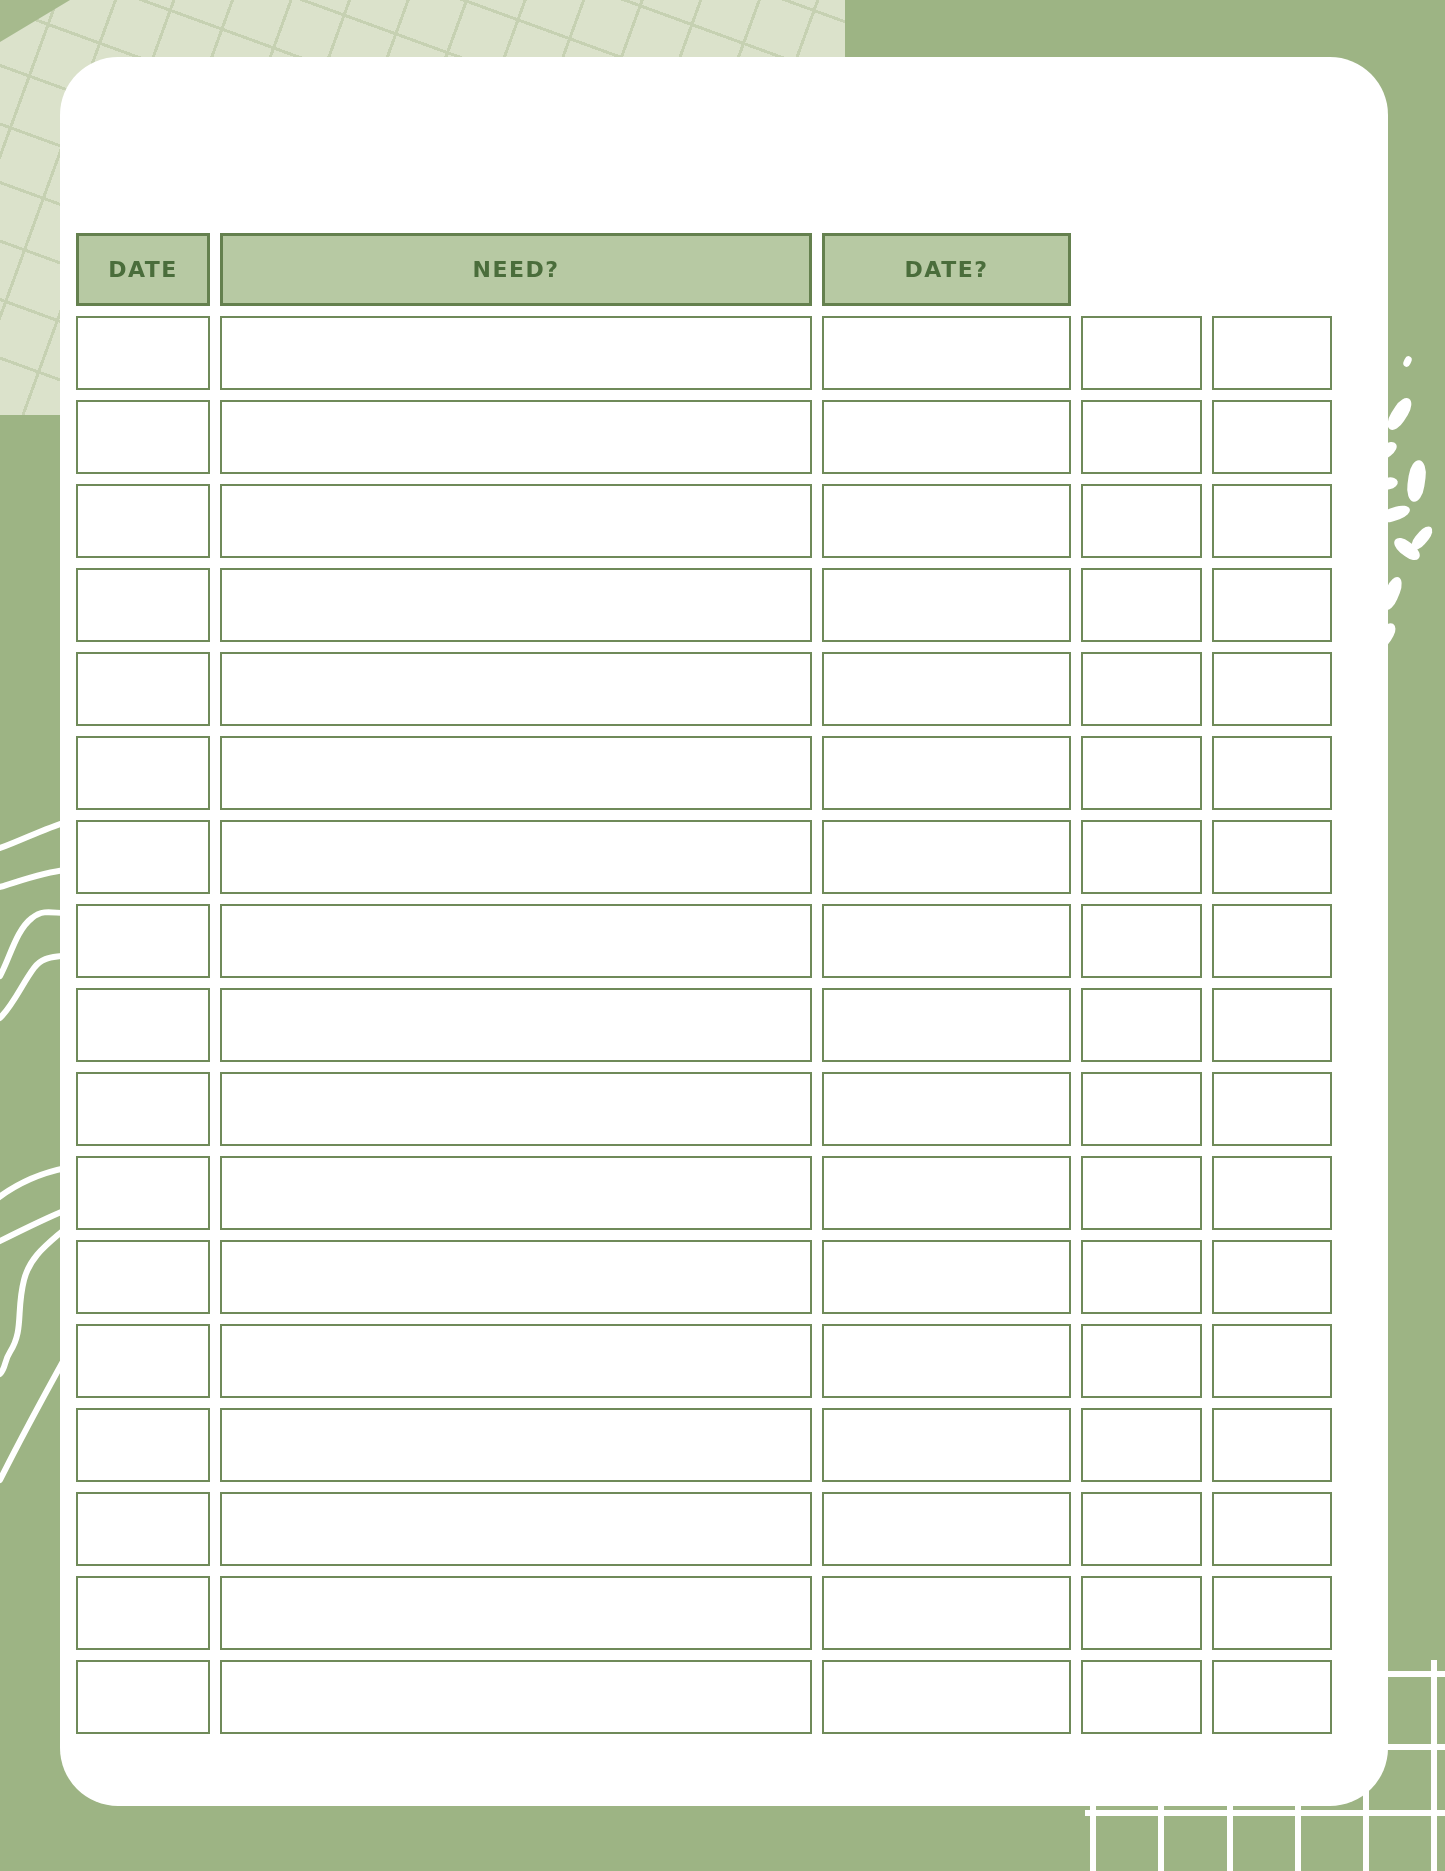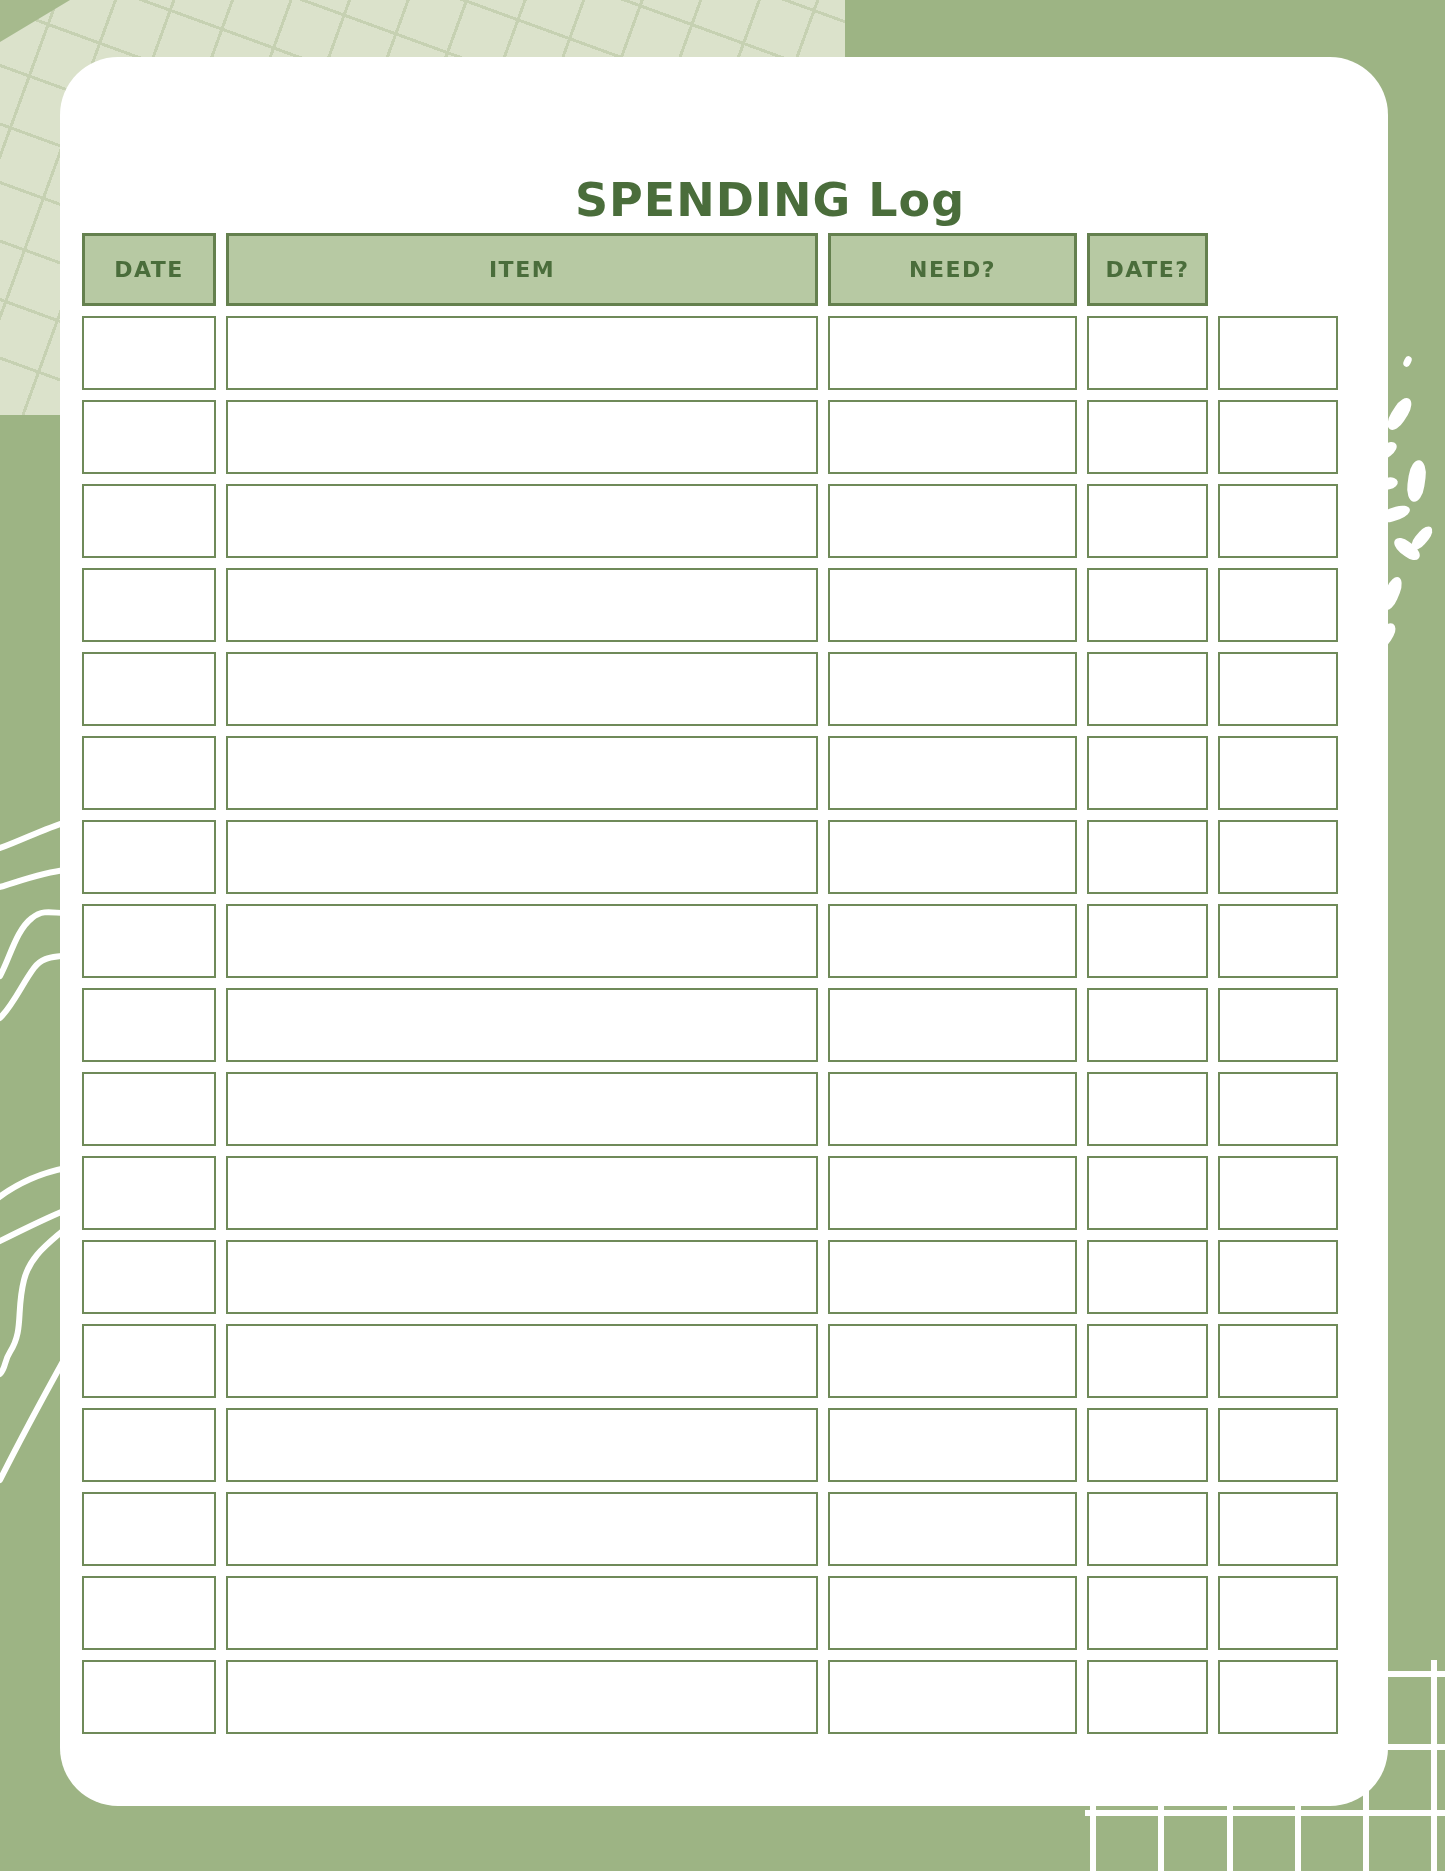--- a/index.html
+++ b/index.html
@@ -50,21 +50,21 @@
     position:absolute;left:60px;top:57px;width:1328px;height:1749px;z-index:2;
     background:var(--card-white);border-radius:58px;
   }
   .title{
     position:absolute;left:82px;top:116px;width:1256px;
     text-align:center;font-size:46px;font-weight:700;letter-spacing:1px;
     color:var(--text-green);
   }
 
   
-  .table{position:absolute;left:22px;top:176px;width:1256px;display:flex;flex-direction:column;row-gap:10px;}
+  .table{position:absolute;left:16px;top:176px;width:1256px;display:flex;flex-direction:column;row-gap:10px;}
   .tr{display:grid;grid-template-columns:134px 592px 249px 121px 120px;column-gap:10px;}
   .th{
     height:73px;background:var(--header-fill);border:3px solid var(--header-border);
     display:flex;align-items:center;justify-content:center;
     color:var(--text-green);font-size:22px;font-weight:700;letter-spacing:1.5px;
   }
   .td{
     height:74px;background:var(--card-white);border:2px solid var(--cell-border);
   }
 </style>
@@ -106,26 +106,24 @@
     <div class="hline" style="left:1085px;top:1810px;width:360px;"></div>
     <div class="vline" style="left:1090px;top:1790px;height:81px;"></div>
     <div class="vline" style="left:1158px;top:1790px;height:81px;"></div>
     <div class="vline" style="left:1227px;top:1790px;height:81px;"></div>
     <div class="vline" style="left:1295px;top:1790px;height:81px;"></div>
     <div class="vline" style="left:1363px;top:1700px;height:171px;"></div>
     <div class="vline" style="left:1431px;top:1660px;height:211px;"></div>
   </div>
 
   <div class="card">
-    <h1 class="title">SPENDING Log</h1>
 
     <div class="table">
       <div class="tr thead" id="thead">
           <div class="th">DATE</div>
-          <div class="th">ITEM</div>
           <div class="th">NEED?</div>
           <div class="th">DATE?</div>
         </div>
       <div id="tbody" style="display:flex;flex-direction:column;row-gap:10px;">
           <div class="tr">
             <div class="td"></div>
             <div class="td"></div>
             <div class="td"></div>
             <div class="td"></div>
             <div class="td"></div>

